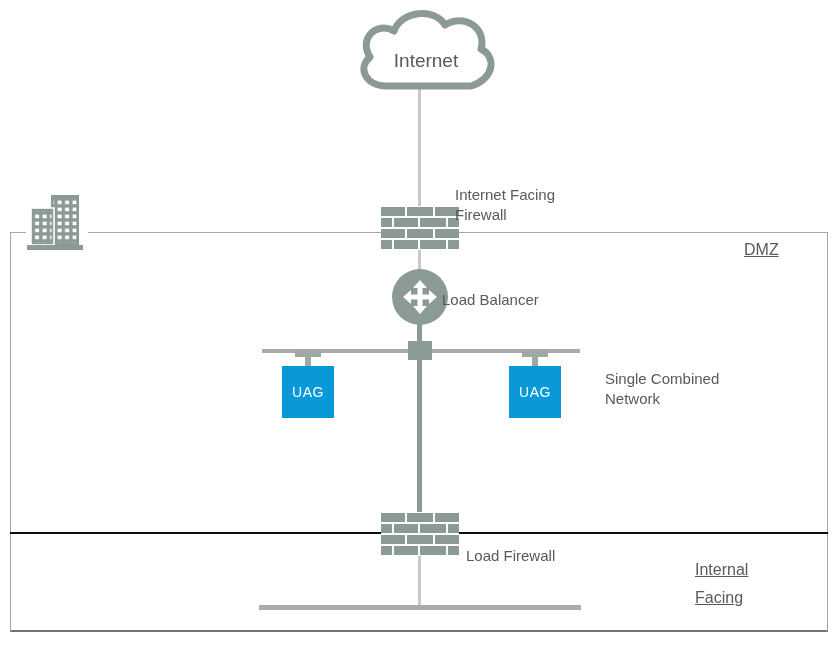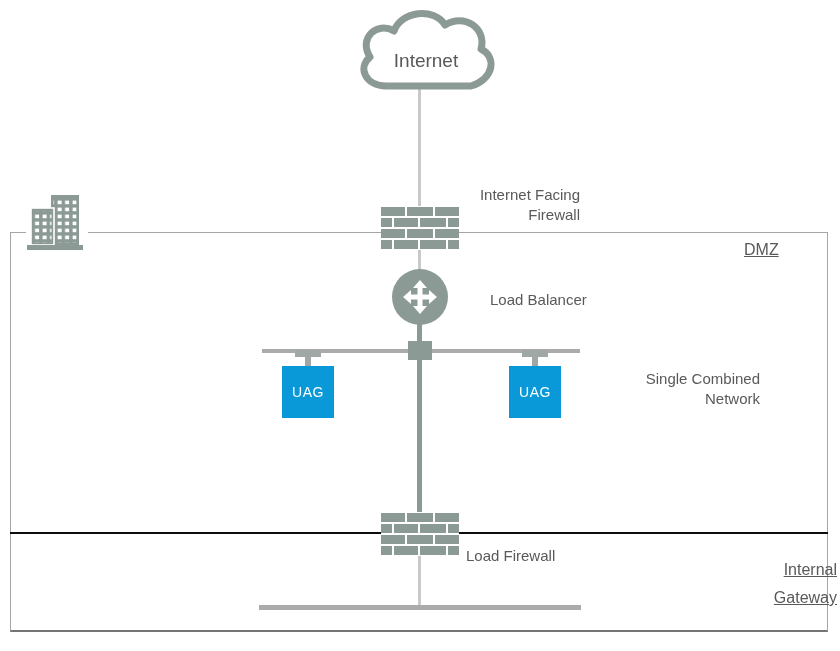--- a/index.html
+++ b/index.html
@@ -3,21 +3,21 @@
 <meta charset="utf-8">
 <style>
   html,body{margin:0;padding:0;background:#ffffff;}
   .canvas{
     position:relative;width:840px;height:651px;background:#ffffff;overflow:hidden;
     font-family:"Liberation Sans", sans-serif;color:#595959;padding-left:8px;
   }
   .abs{position:absolute;}
   .label{color:#595959;font-size:15px;line-height:1.35;}
   .preline{white-space:pre-line;}
-  .center{text-align:right;}
+  .center{text-align:left;}
 
   
   .zone-box{
     left:10px;top:232px;width:816px;height:397px;
     border:1px solid #a6a6a6;border-bottom:2px solid #757575;
     background:transparent;
   }
   .divider{left:10px;top:532px;width:818px;height:2px;background:#0d0d0d;}
 
   
@@ -127,21 +127,21 @@
   <div class="abs label preline center" style="left:455px;top:185px;width:125px;">Internet  Facing
 Firewall</div>
 
   <div class="abs big-label" style="left:744px;top:241px;">DMZ</div>
 
   <div class="abs lb-circle">
     <svg width="40" height="40" viewBox="0 0 40 40">
       <path d="M20 3 L27 11 L22.5 11 L22.5 17.5 L29 17.5 L29 13 L37 20 L29 27 L29 22.5 L22.5 22.5 L22.5 29 L27 29 L20 37 L13 29 L17.5 29 L17.5 22.5 L11 22.5 L11 27 L3 20 L11 13 L11 17.5 L17.5 17.5 L17.5 11 L13 11 Z" fill="#ffffff"></path>
     </svg>
   </div>
-  <div class="abs label" style="left:490px;top:290px;">Load Balancer</div>
+  <div class="abs label" style="left:442px;top:290px;">Load Balancer</div>
 
   <div class="abs junction"></div>
 
   <div class="abs label preline center" style="left:605px;top:333px;width:155px;margin-top:36px;">Single Combined
 Network</div>
 
   <div class="abs stem-bar" style="left:295px;top:350px;"></div>
   <div class="abs stem-leg" style="left:305px;top:356px;"></div>
   <div class="abs uag-box" style="left:282px;top:366px;">
     <span>UAG</span>
@@ -174,15 +174,15 @@
     <div class="brow">
         <i style="width:11px"></i>
         <i style="width:24px"></i>
         <i style="width:26px"></i>
         <i style="width:11px"></i>
       </div>
   </div>
   <div class="abs label" style="left:466px;top:546px;">Load  Firewall</div>
 
   <div class="abs big-label preline center" style="left:695px;top:556px;width:142px;line-height:1.75;">Internal
-Gateway</div>
+Facing</div>
 
 </div>
 
 </body></html>

